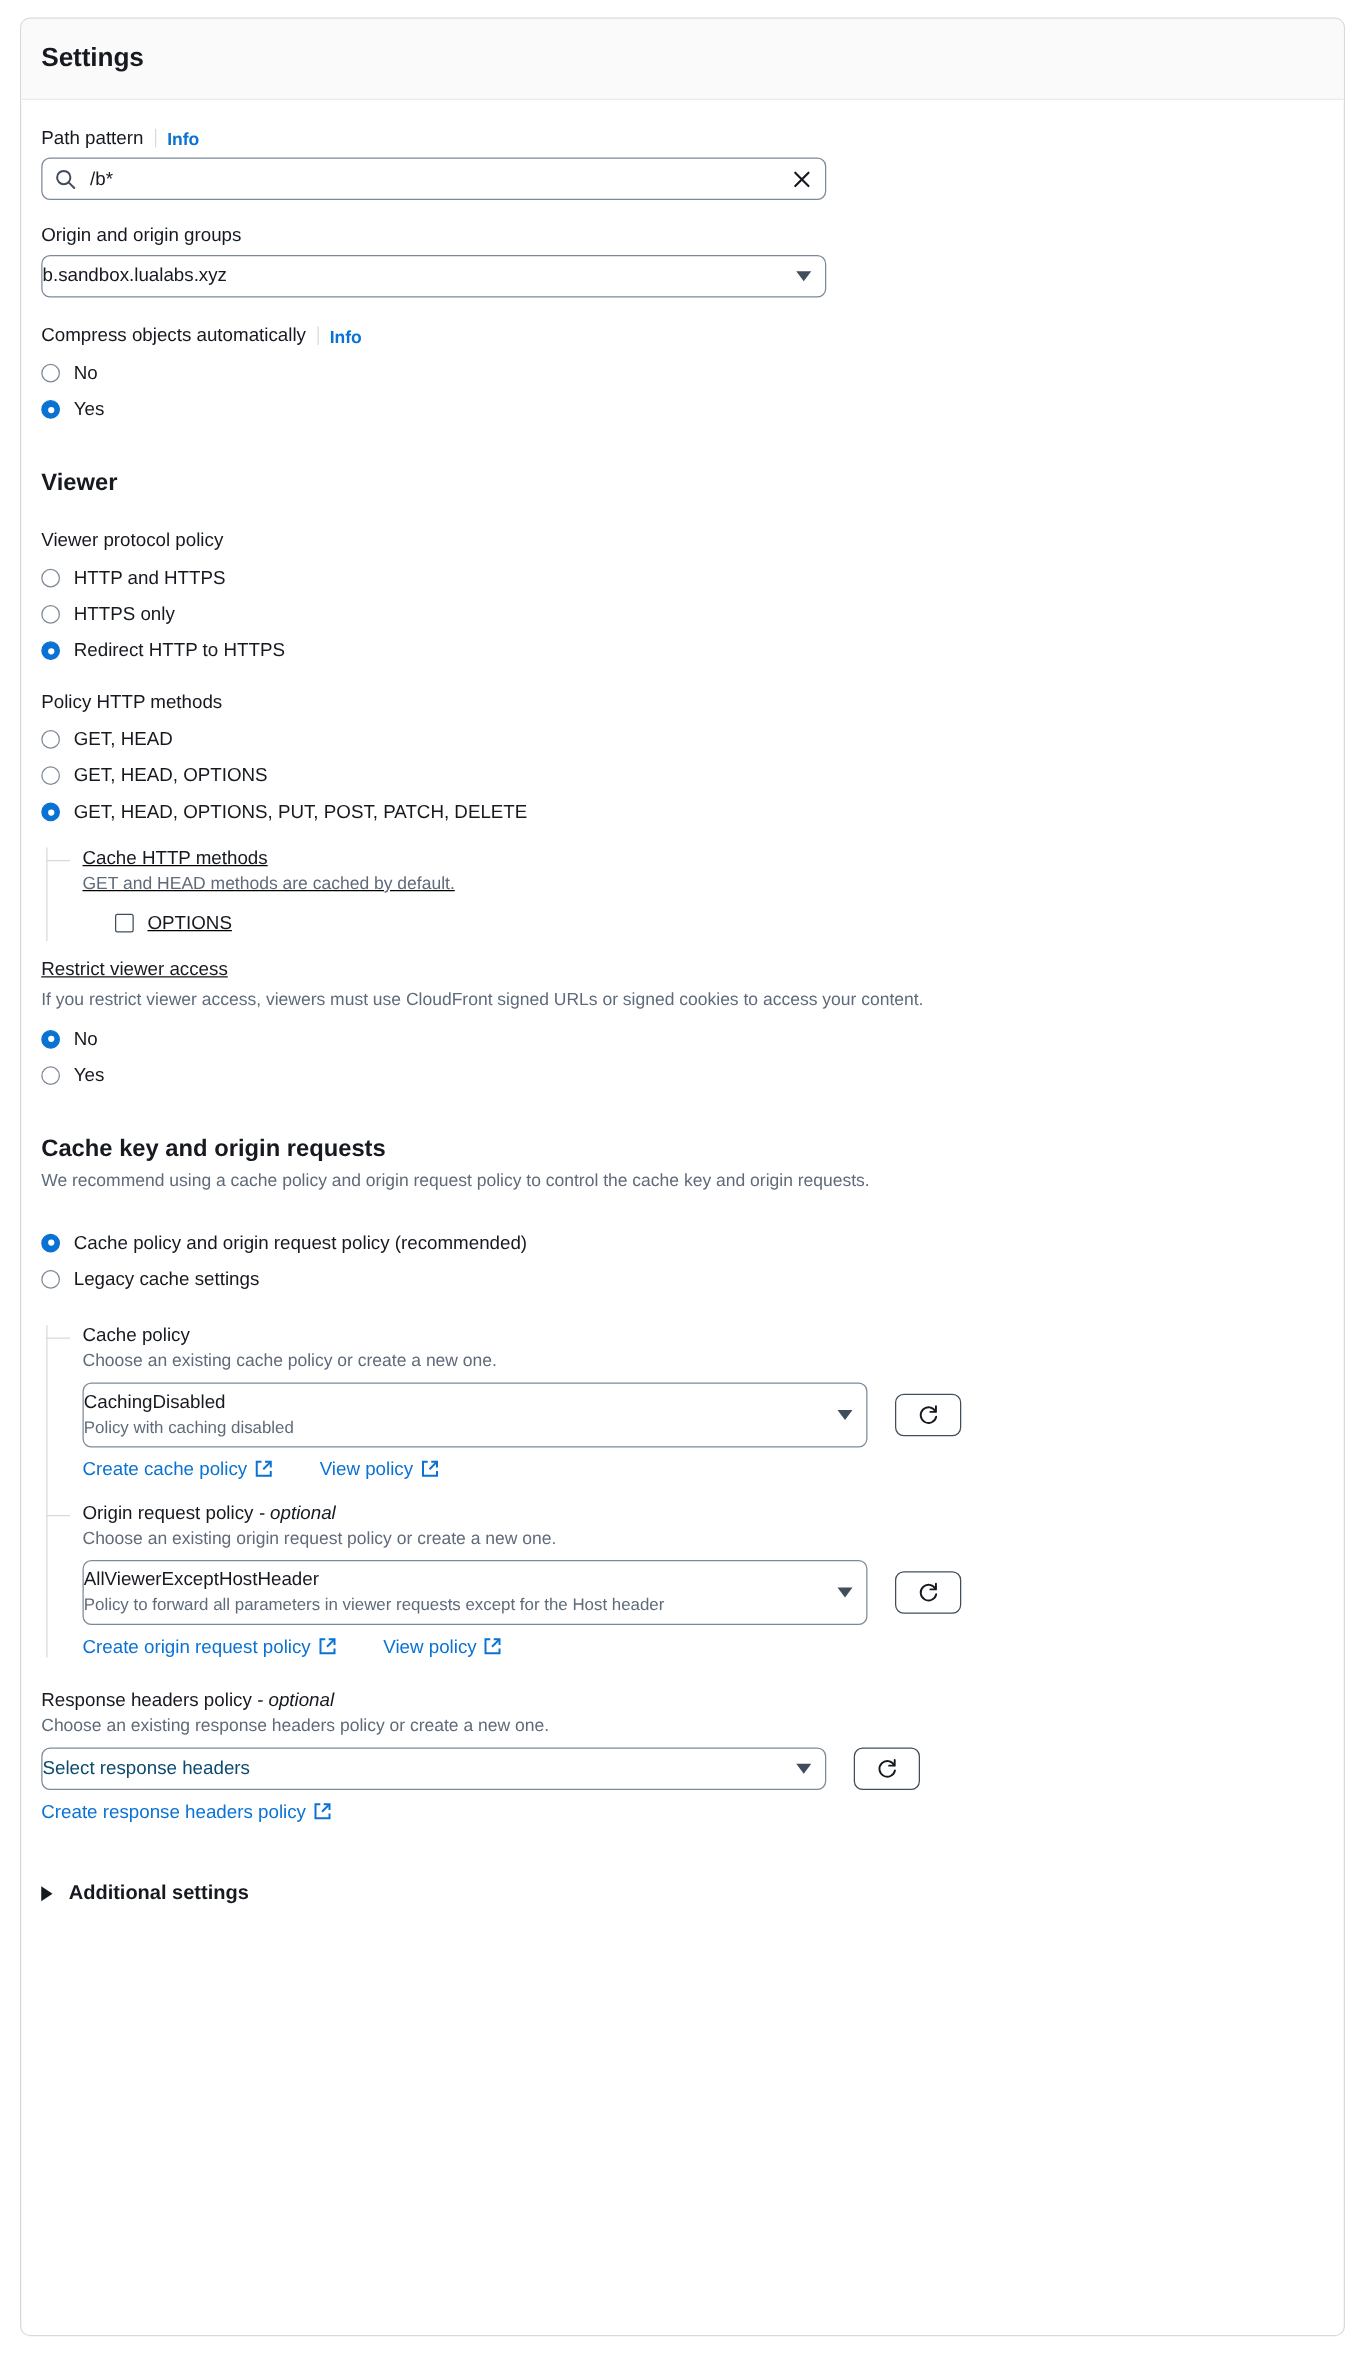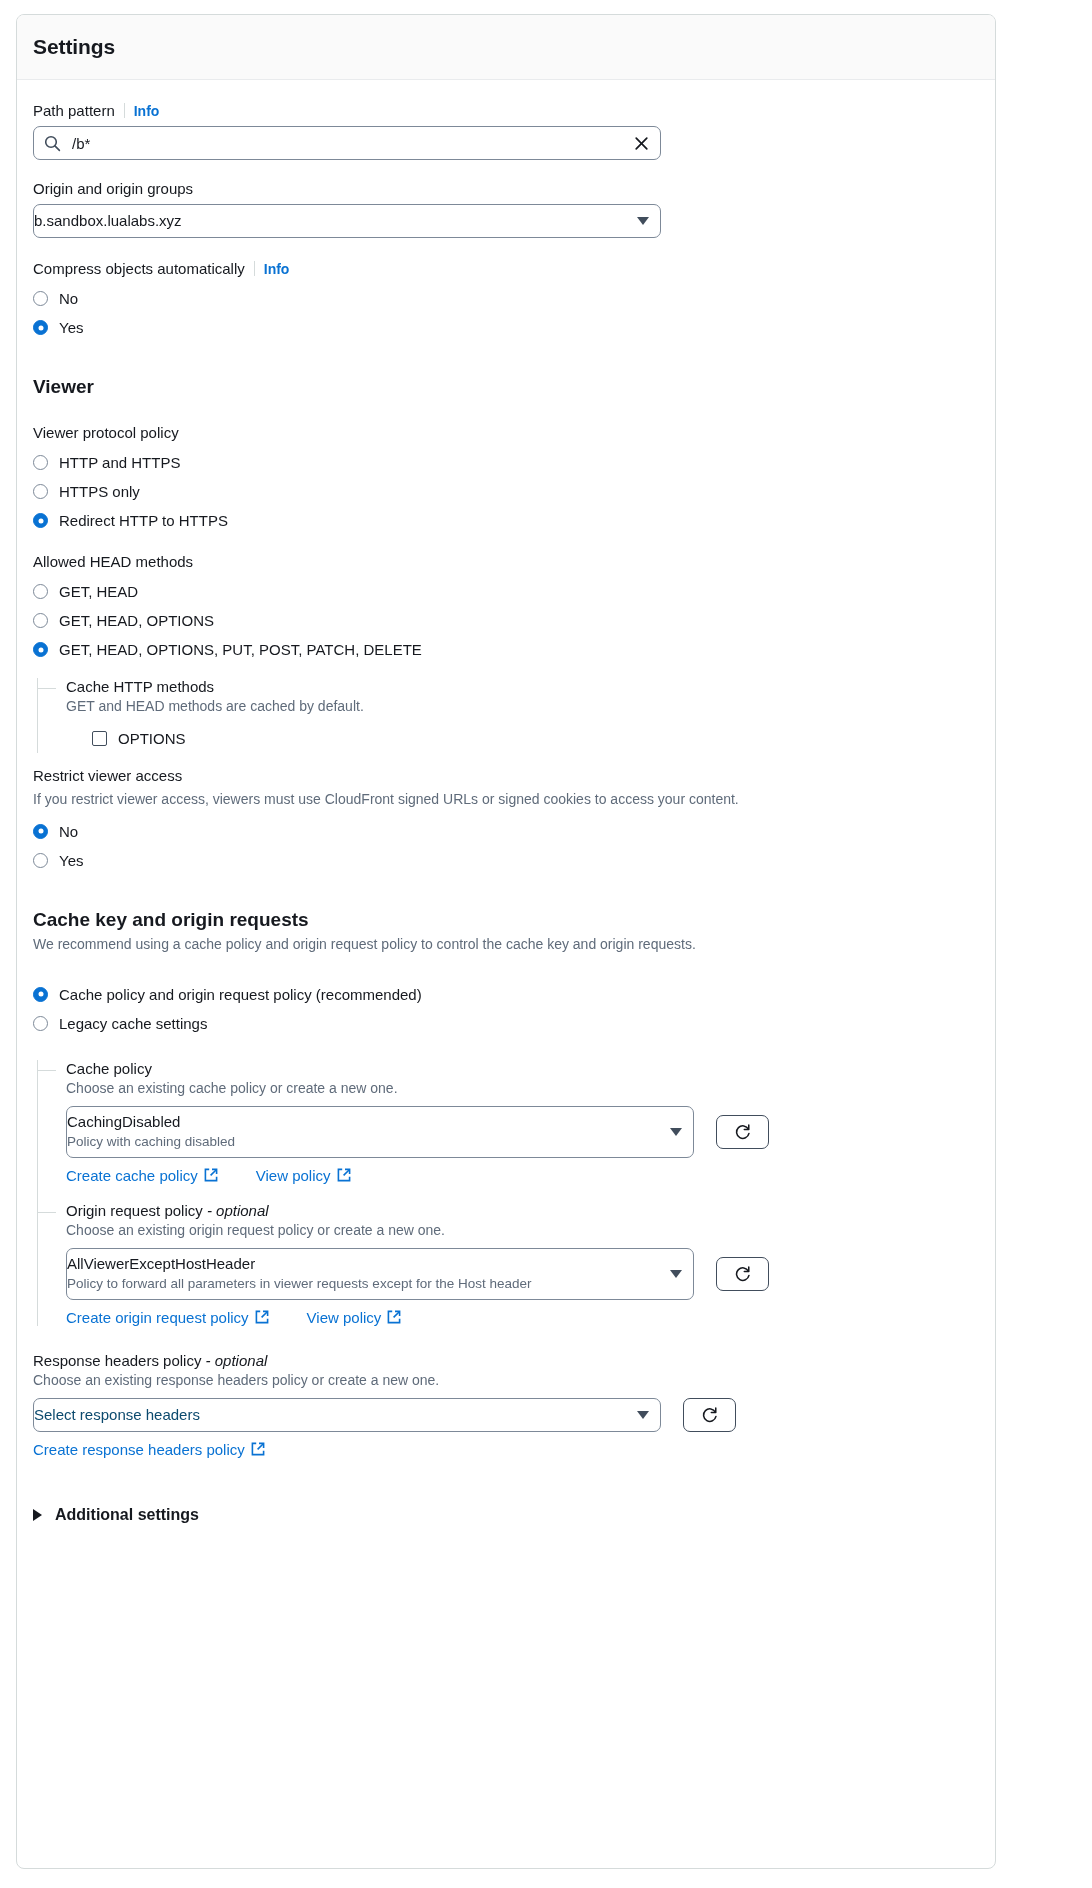--- a/index.html
+++ b/index.html
@@ -12,21 +12,21 @@
   body {
     width: 1092px;
     min-height: 1888px;
     padding: 14px 16px 16px 16px;
   }
 
   .panel {
     border: 1px solid #d5dbdb;
     border-radius: 8px;
     background: #ffffff;
-    width: 980px;
+    width: 1060px;
     min-height: 1855px;
     overflow: hidden;
   }
 
   .panel-header {
     background: #fafafa;
     border-bottom: 1px solid #e9ebed;
     padding: 20px 0 20px 16px;
   }
   .panel-title {
@@ -275,21 +275,21 @@
     width: 0; height: 0;
     border-top: 6px solid transparent;
     border-bottom: 6px solid transparent;
     border-left: 9px solid #16191f;
   }
   .expand-label {
     font-size: 16px;
     font-weight: bold;
     color: #16191f;
   }
-  .mt14 { margin-top: 14px; }
+  .mt14 { margin-top: 14px; text-decoration: underline; }
   .mt18 { margin-top: 18px; }
   .mt22 { margin-top: 22px; }
   .mt26 { margin-top: 26px; }
   .mb6 { margin-bottom: 6px; }
 </style>
 </head>
 <body>
 
 <div class="panel">
 
@@ -356,21 +356,21 @@
     <div class="opt-row">
       <span class="radio"></span>
       <span class="opt-label">HTTPS only</span>
     </div>
     <div class="opt-row">
       <span class="radio checked"></span>
       <span class="opt-label">Redirect HTTP to HTTPS</span>
     </div>
 
     <div class="field-label mt18">
-      <span>Allowed HEAD methods</span>
+      <span>Policy HTTP methods</span>
     </div>
     <div class="opt-row">
       <span class="radio"></span>
       <span class="opt-label">GET, HEAD</span>
     </div>
     <div class="opt-row">
       <span class="radio"></span>
       <span class="opt-label">GET, HEAD, OPTIONS</span>
     </div>
     <div class="opt-row">

